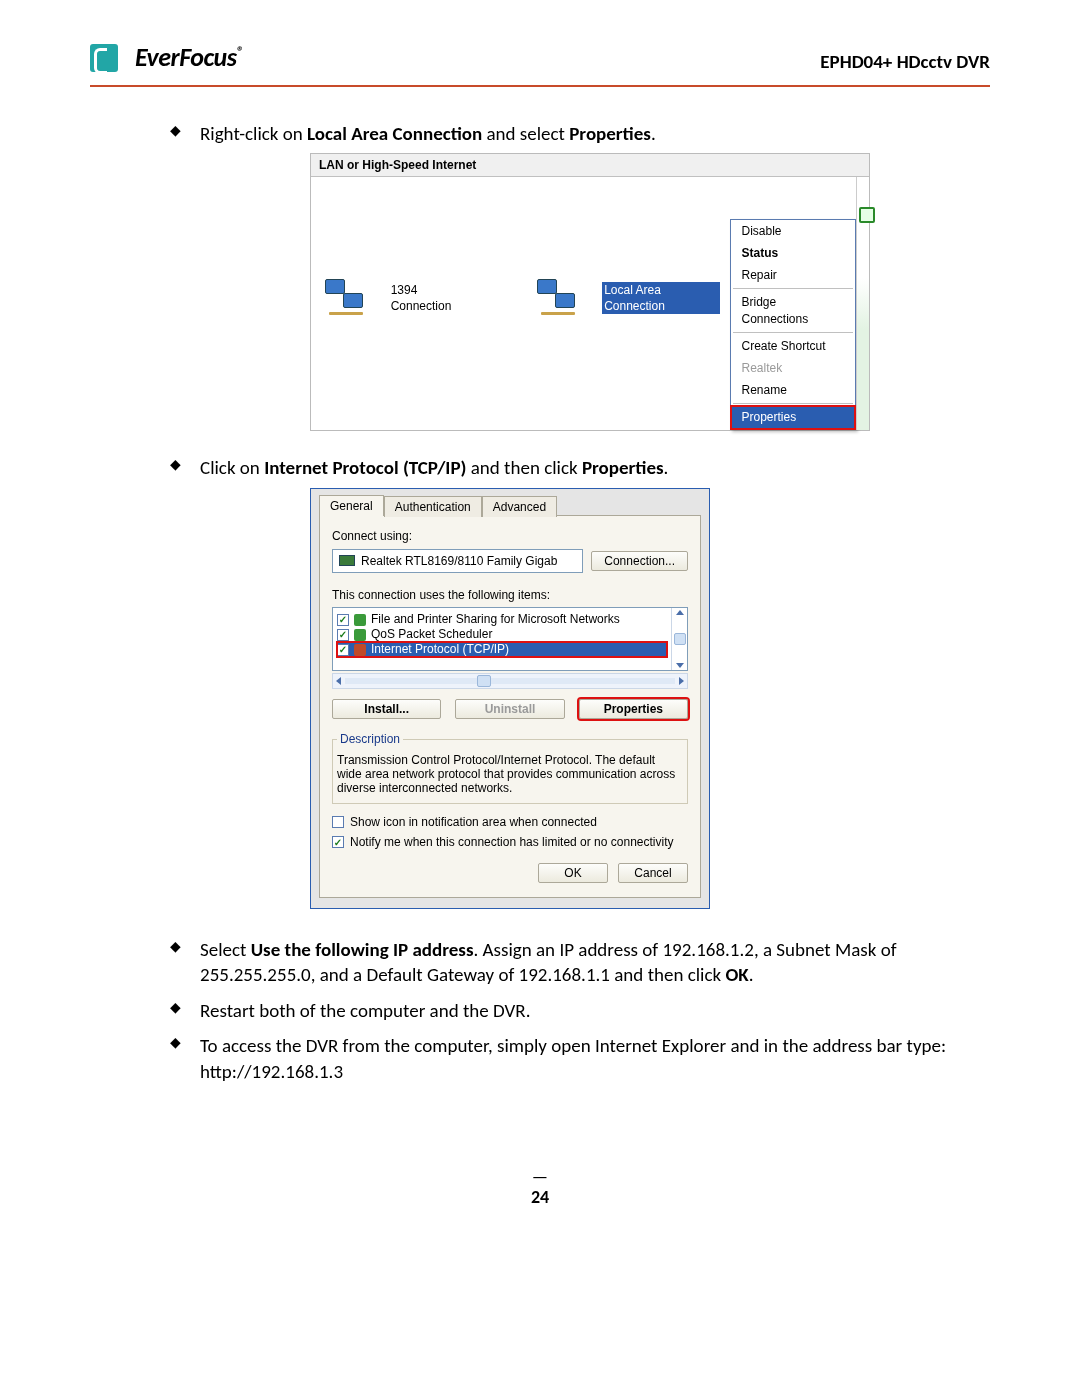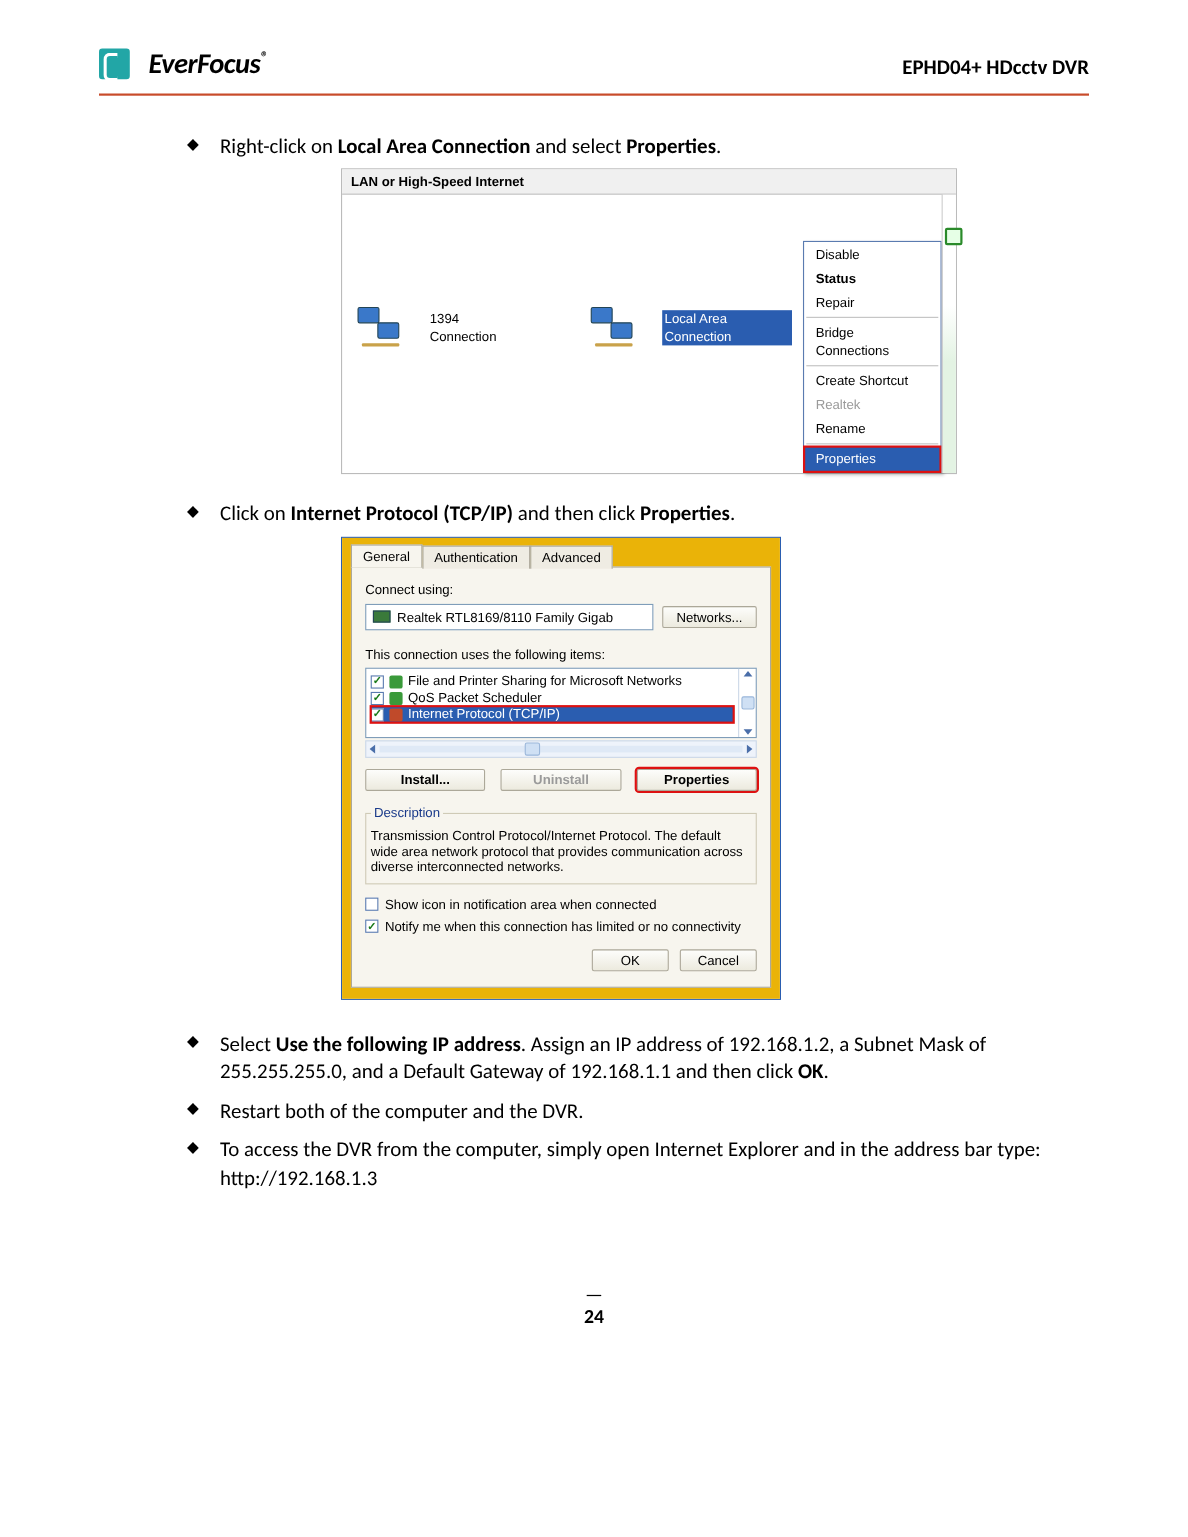--- a/index.html
+++ b/index.html
@@ -162,21 +162,21 @@
     width: 20px; height: 18px;
     background: linear-gradient(#f5b4b4,#e05a3a);
     border:1px solid #a33; border-radius:3px;
     margin-left: 3px;
     color:#fff; font-weight:700; font-size:13px;
     display:flex;align-items:center;justify-content:center;
   }
   .tb-btn.help{background:linear-gradient(#cfe3ff,#7ab0ef);color:#1a3;border-color:#5a8;}
   .tb-btn.help span{color:#1e6f1e;}
   .dlg-body {
-    background: #eab308;
+    background: #e5e5e5;
     padding: 6px 8px 10px 8px;
   }
   .tabs { display:flex; gap:0; margin-bottom:-1px;}
   .tab {
     padding: 2px 10px;
     border: 1px solid #aca899;
     background: #f7f5ee;
     border-bottom: none;
     font-size: 12px;
     position: relative;
@@ -317,21 +317,21 @@
           <div class="tab inactive">Authentication</div>
           <div class="tab inactive">Advanced</div>
         </div>
         <div class="tabpanel">
           <div class="lbl">Connect using:</div>
           <div class="row">
             <div class="inputbox">
               <span class="nic-icon"></span>
               <span>Realtek RTL8169/8110 Family Gigab</span>
             </div>
-            <button class="btn">Networks...</button>
+            <button class="btn">Connection...</button>
           </div>
 
           <div class="lbl" style="margin-top:14px">This connection uses the following items:</div>
           <div class="itemsbox">
             <div class="list">
               <div class="li">
                 <span class="cb">✓</span>
                 <span class="proto-icon"></span>
                 <span>File and Printer Sharing for Microsoft Networks</span>
               </div>

